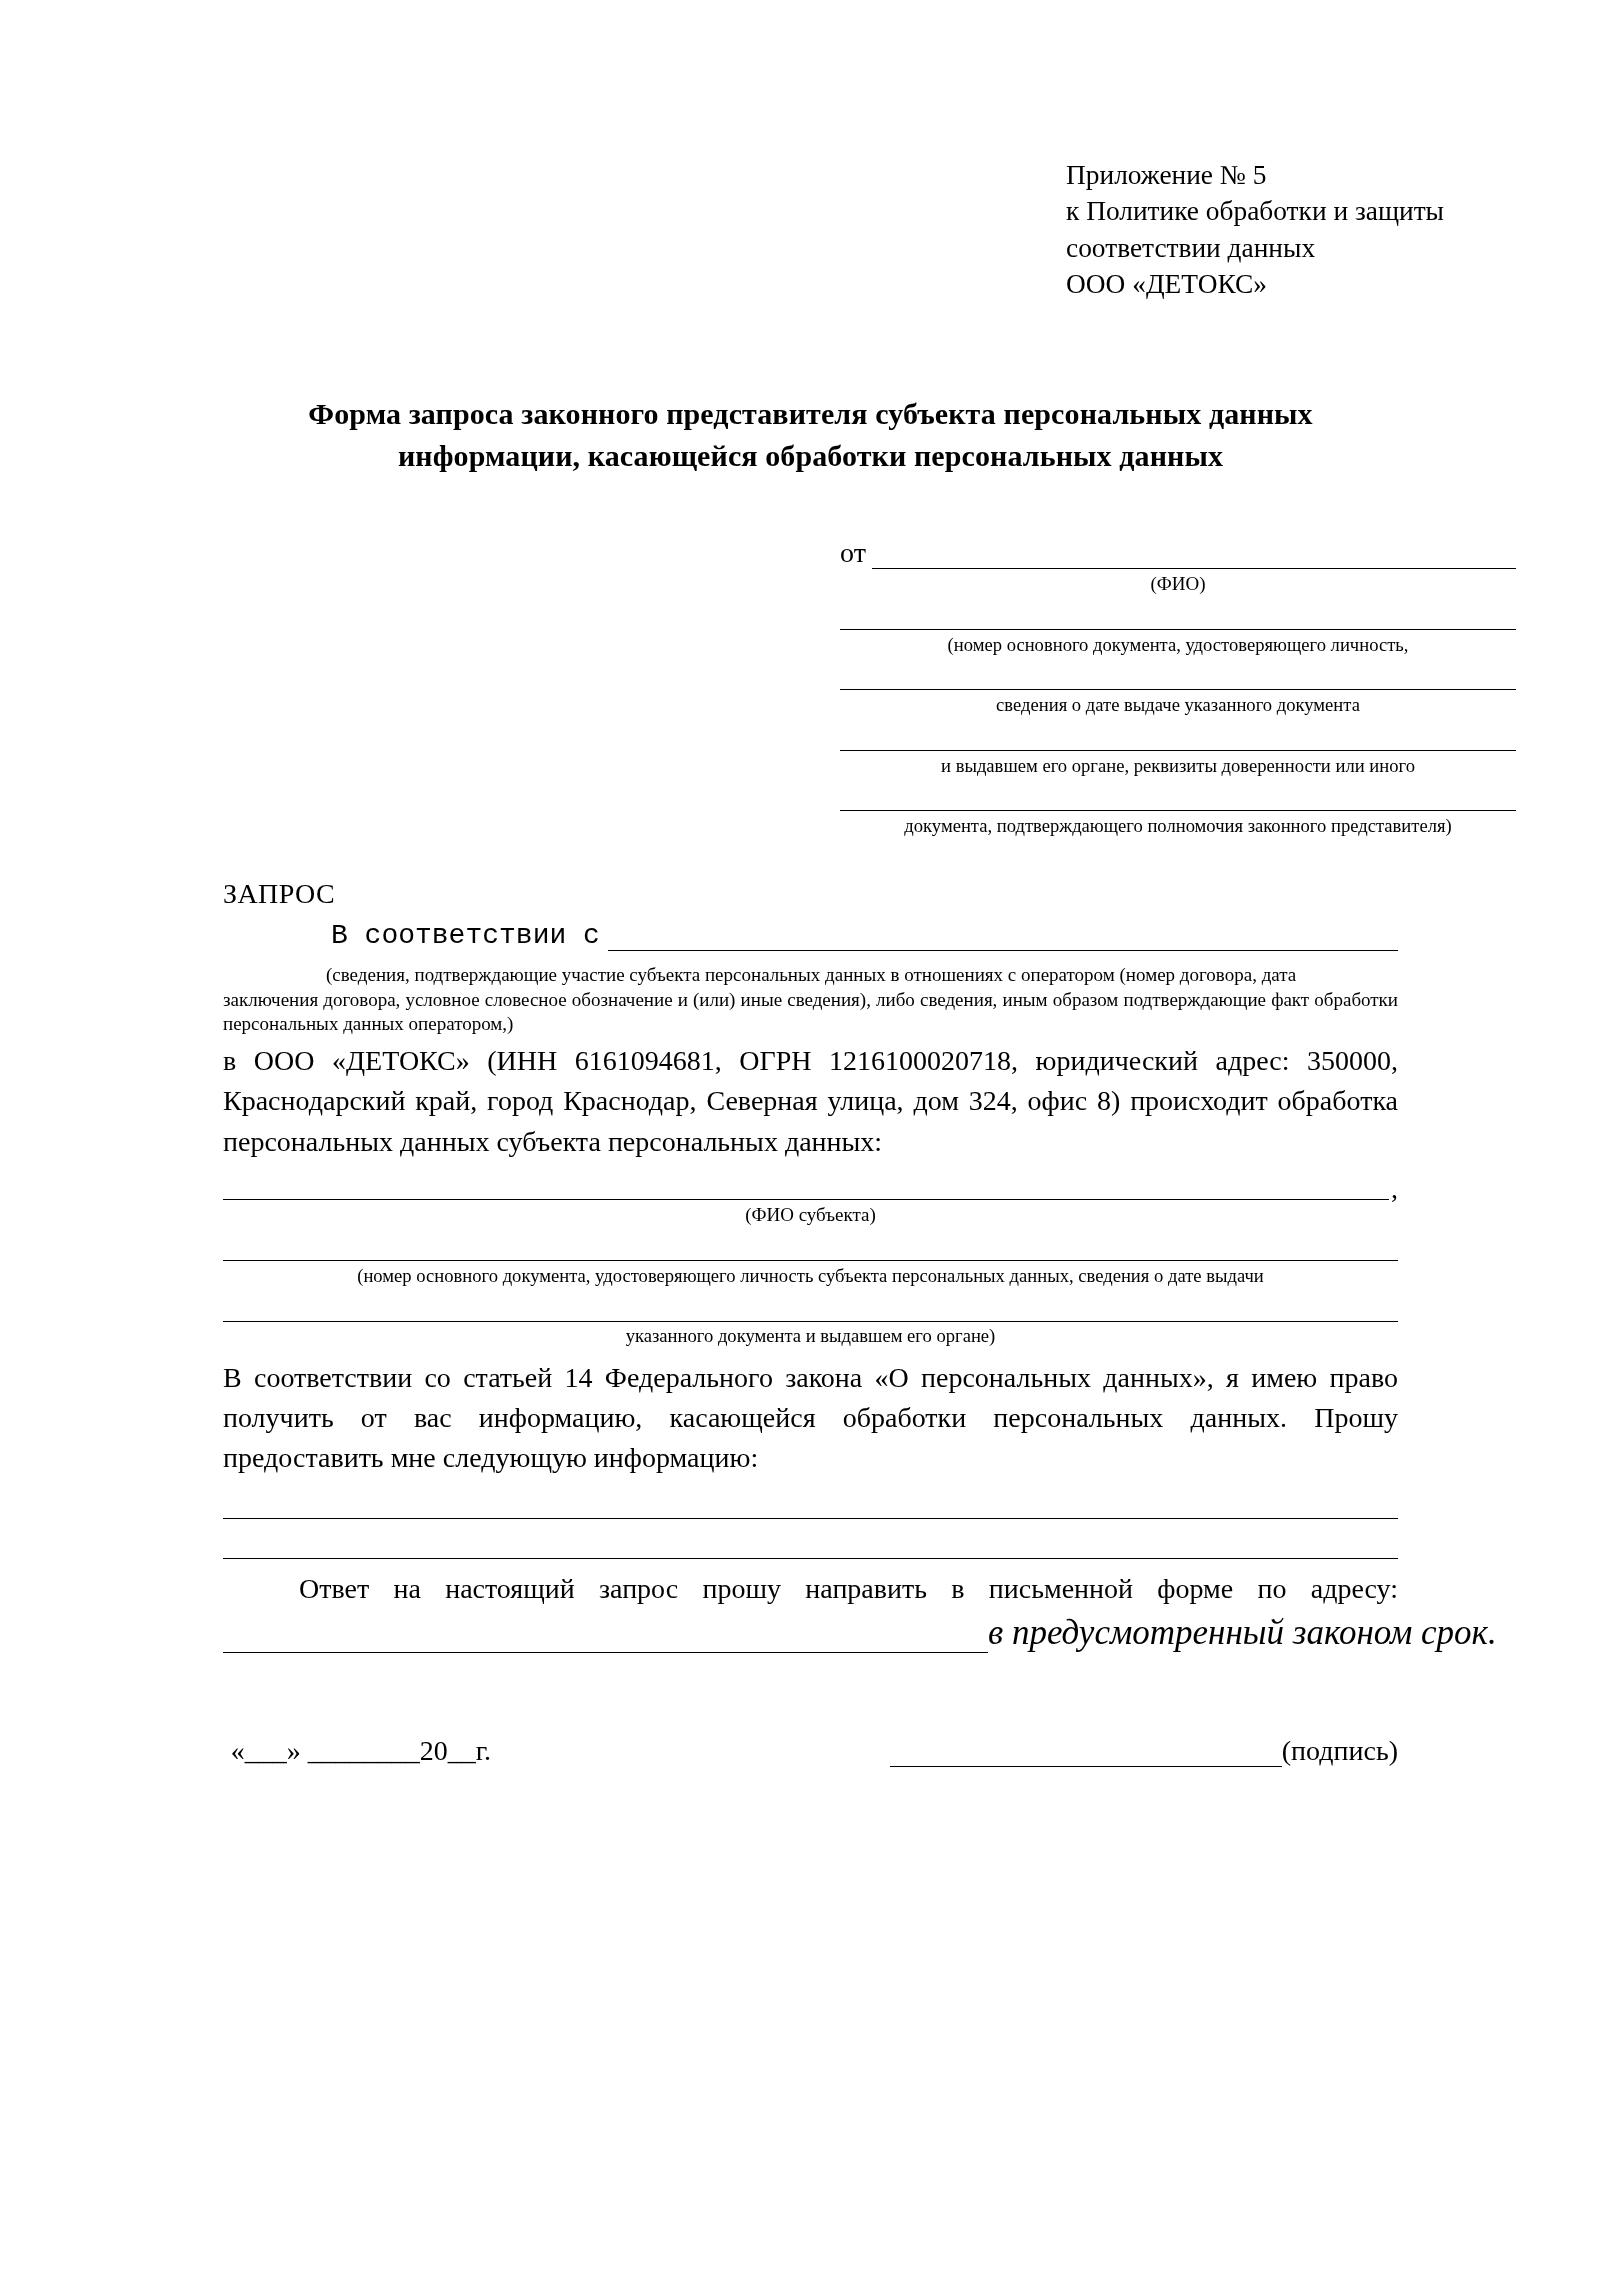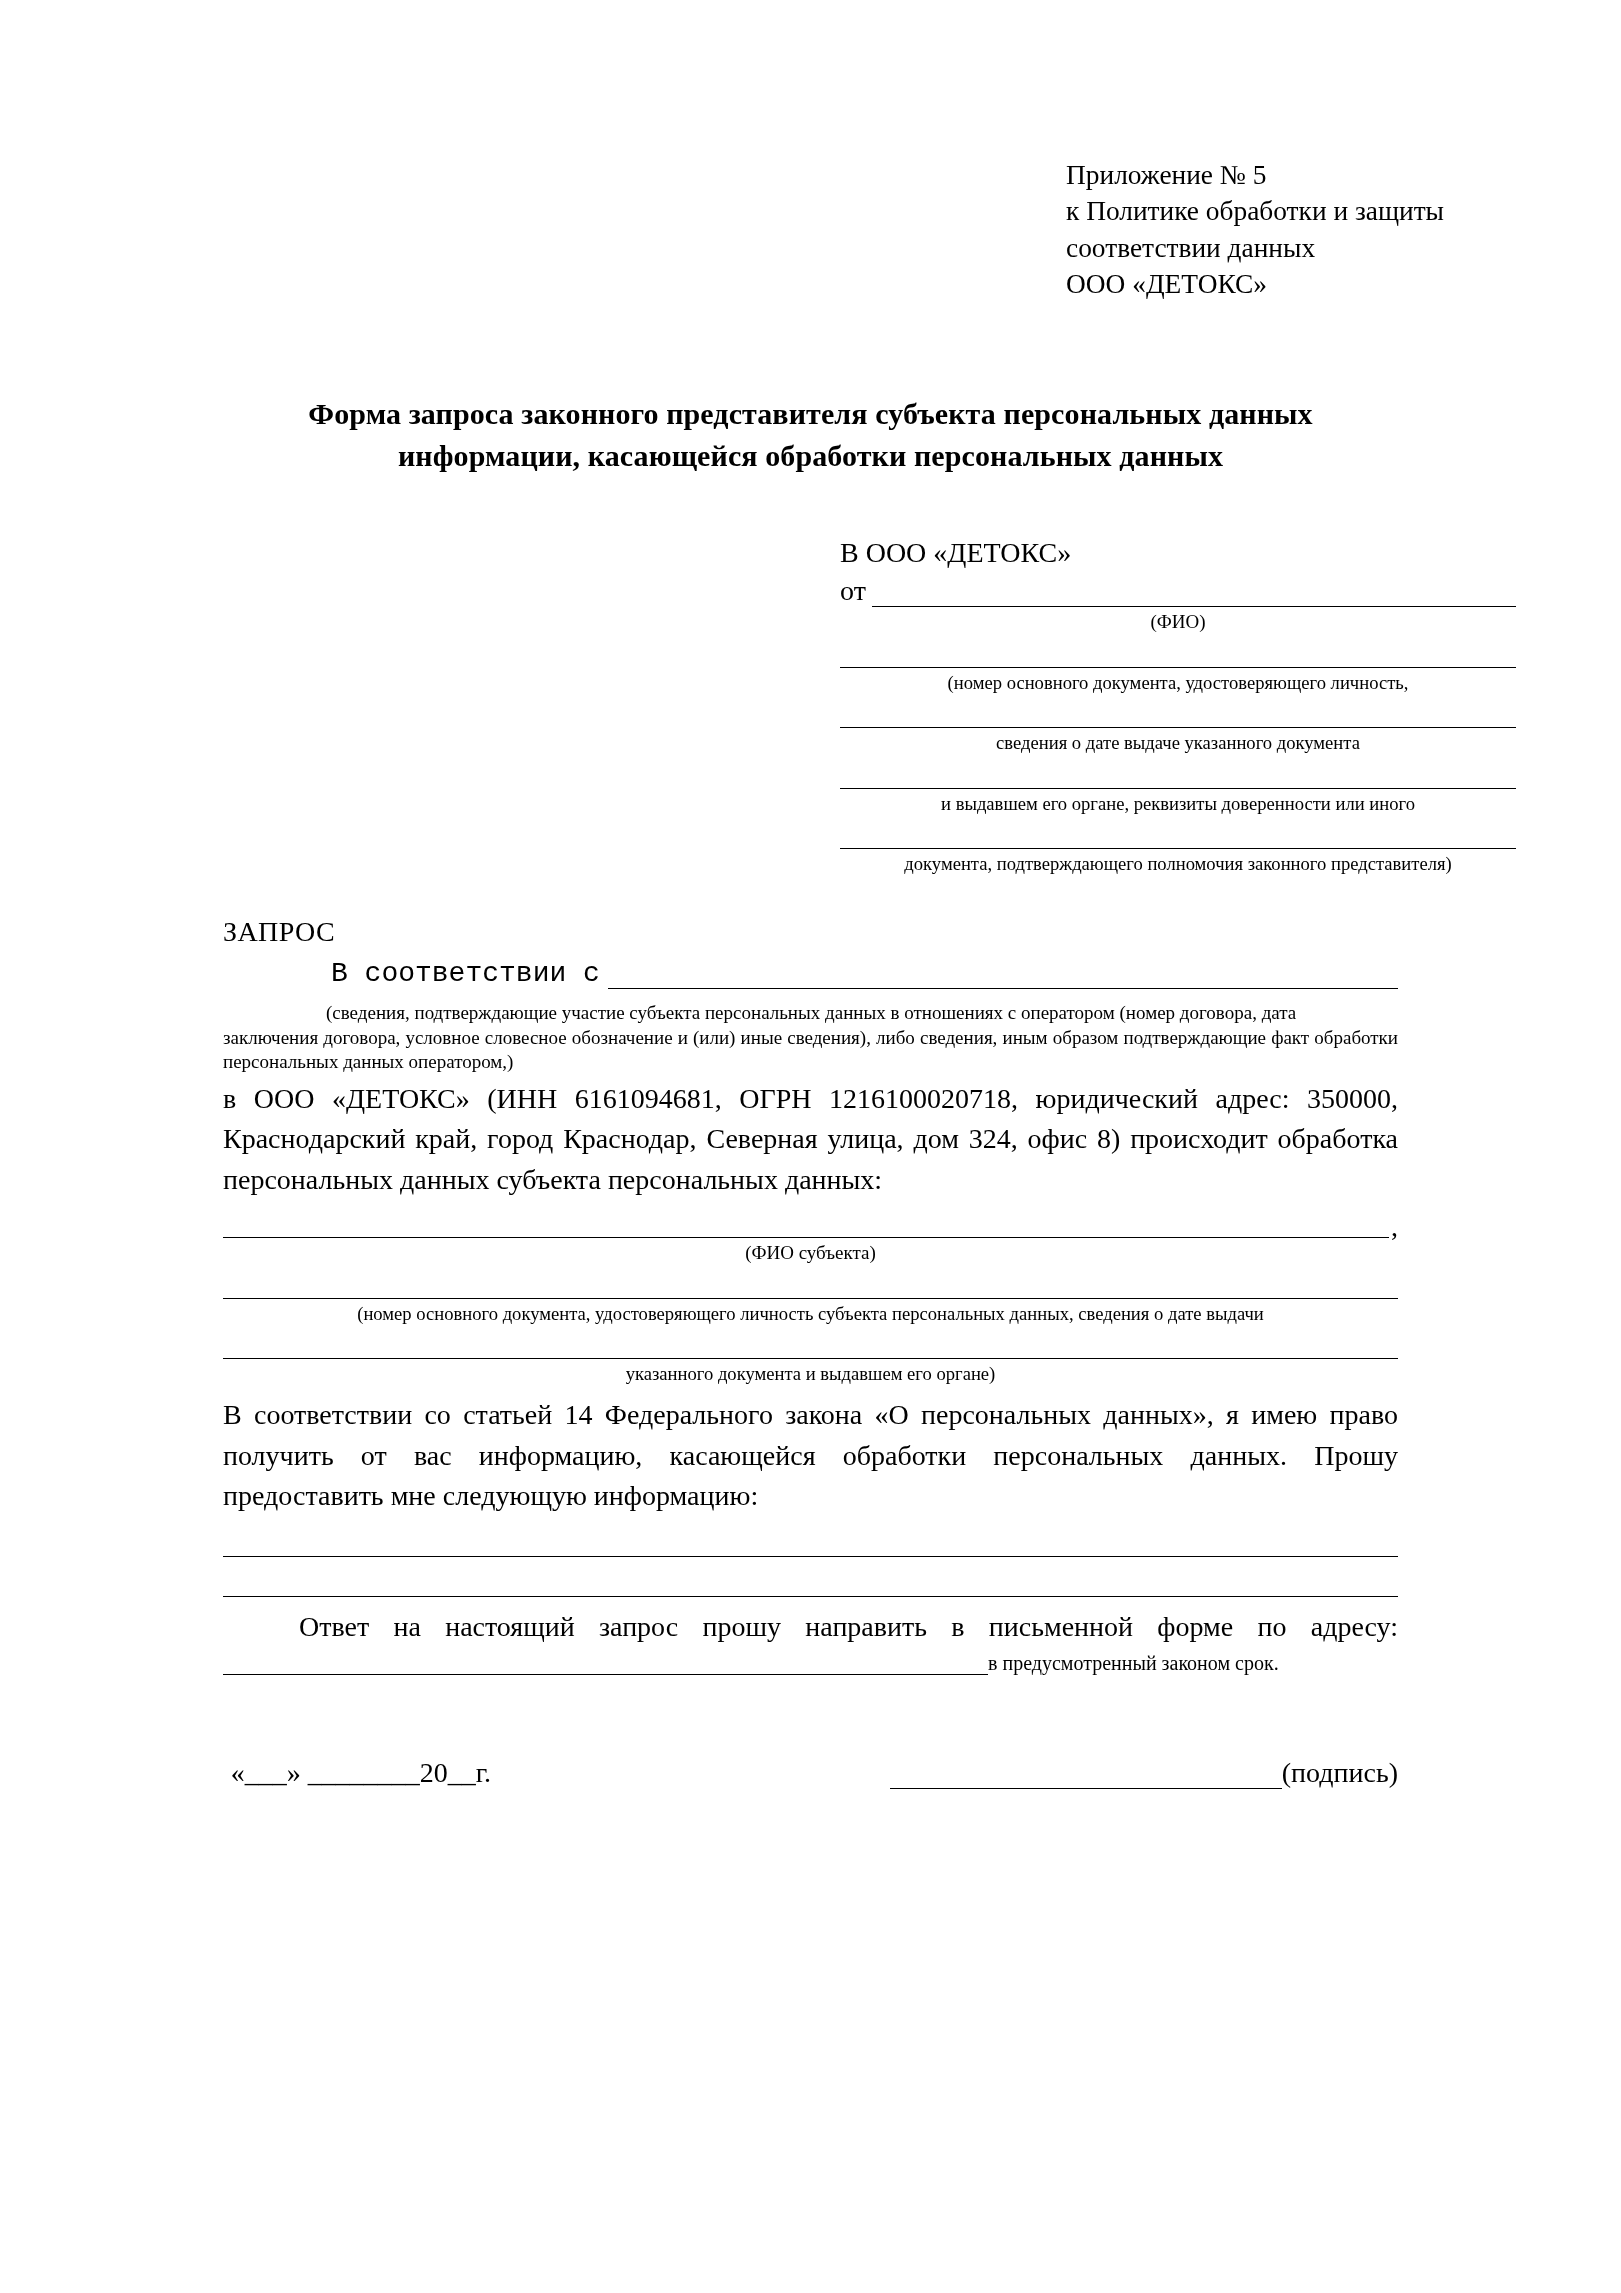--- a/index.html
+++ b/index.html
@@ -147,21 +147,21 @@
   .tail-row {
     display: flex;
     align-items: flex-end;
     margin-top: 3.9px;
   }
   .tail-row .tail-rule {
     flex: 0 0 765px;
     border-bottom: 1.6px solid #000;
     height: 23.5px;
   }
-  .tail-row .tail-txt { font-size: 20px; white-space: nowrap; }
+  .tail-row .tail-txt { font-size: 35px; white-space: nowrap; font-style: italic; }
 
   
   .sign-row {
     display: flex;
     align-items: flex-end;
     margin-top: 82px;
     font-size: 28px;
   }
   .sign-date { white-space: nowrap; padding-left: 7.8px; }
   .sign-spacer { flex: 1; }
@@ -183,21 +183,20 @@
     <div>соответствии данных</div>
     <div>ООО «ДЕТОКС»</div>
   </div>
 
   <div class="doc-title">
     <span>Форма запроса законного представителя субъекта персональных данных</span>
     <span class="line2">информации, касающейся обработки персональных данных</span>
   </div>
 
   <div class="addressee">
-    <div class="to-line">В ООО «ДЕТОКС»</div>
 
     <div class="from-row">
       <span class="lbl">от</span>
       <span class="rule"></span>
     </div>
     <div class="caption">(ФИО)</div>
 
     <div class="rule-full"></div>
     <div class="caption small">(номер основного документа, удостоверяющего личность,</div>
 

